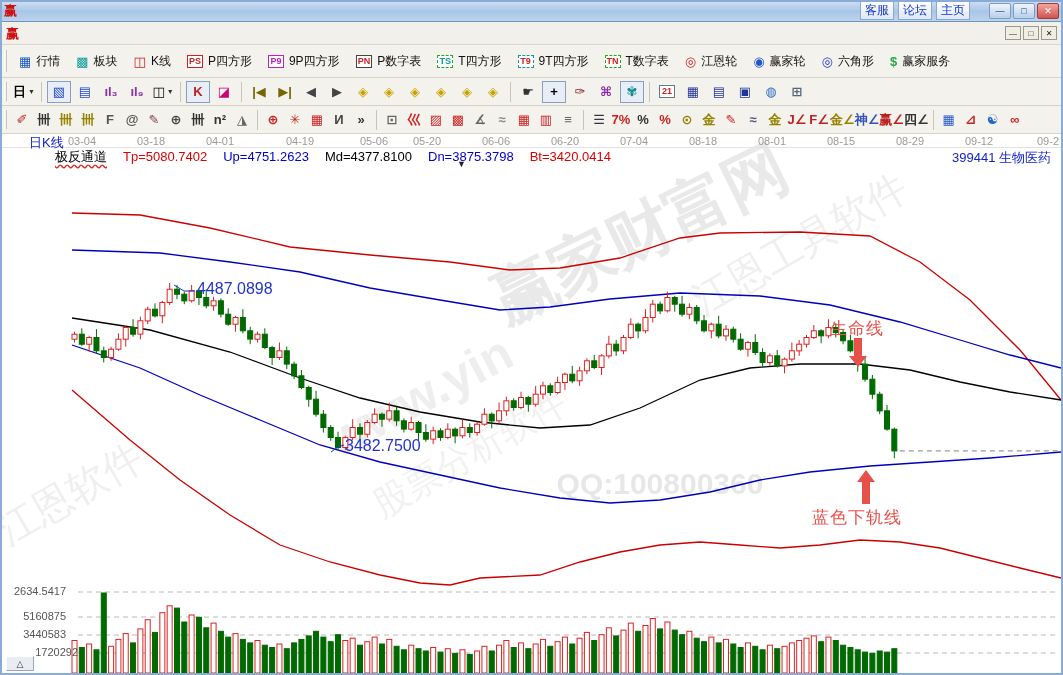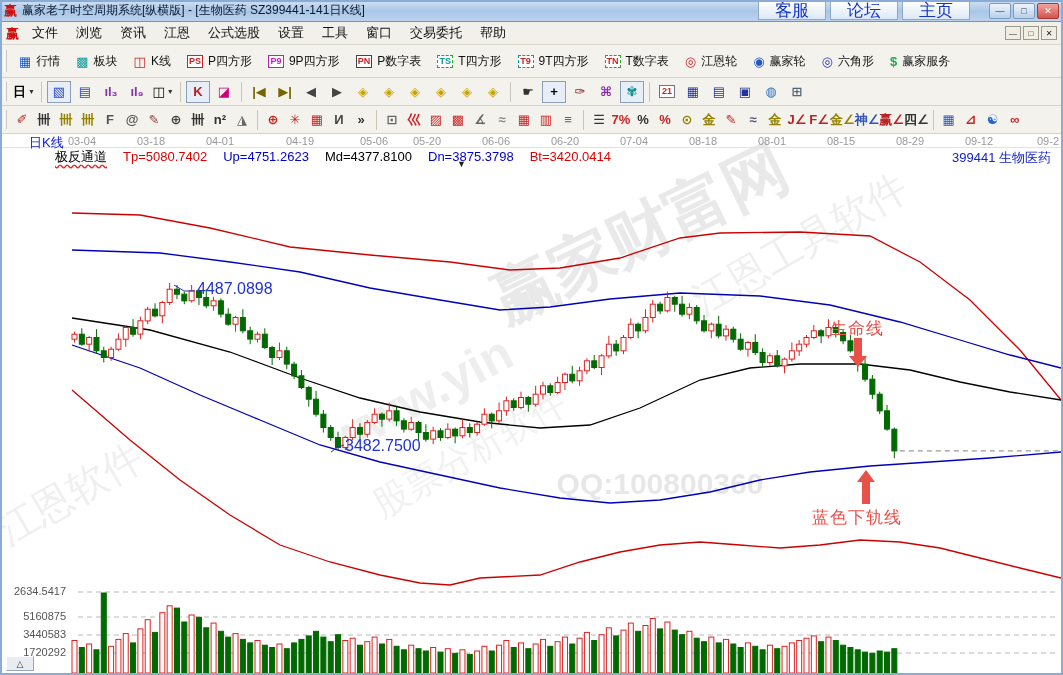--- a/index.html
+++ b/index.html
@@ -3,21 +3,21 @@
 <meta charset="utf-8">
 <style>
   html,body{margin:0;padding:0;background:#d8e4f0;}
   *{box-sizing:border-box;font-family:"Liberation Sans","DejaVu Sans",sans-serif;}
   #win{position:relative;width:1063px;height:675px;background:#fff;overflow:hidden;}
   .abs{position:absolute;}
   
   #titlebar{left:0;top:0;width:1063px;height:22px;background:linear-gradient(180deg,#d2e1f3 0%,#a9c6e8 55%,#bdd3ec 100%);border-bottom:1px solid #6f94bd;display:flex;align-items:center;padding:0 4px;gap:5px;}
   #title-logo,#menu-logo{color:#cc1111;font-weight:bold;font-size:13px;line-height:1;}
   #title-text{font-size:12px;color:#0a1a33;white-space:nowrap;}
-  .tbtn{height:19px;padding:0 16px;background:linear-gradient(#ffffff,#dce8f6);border:1px solid #8fa8c8;color:#1133cc;font-size:17px;display:flex;align-items:center;cursor:default;}
+  .tbtn{height:19px;padding:0 4px;background:linear-gradient(#ffffff,#dce8f6);border:1px solid #8fa8c8;color:#1133cc;font-size:12px;display:flex;align-items:center;cursor:default;}
   .wc{width:22px;height:16px;border:1px solid #7e9cc0;border-radius:2px;background:linear-gradient(#eef5fd,#b9cfea);display:flex;align-items:center;justify-content:center;font-size:9px;color:#23405e;}
   .wc.close{background:linear-gradient(#f0a49e,#d4544e);border-color:#a23b36;color:#fff;font-weight:bold;}
   
   #menubar{left:0;top:22px;width:1063px;height:23px;background:#f1f0ea;border-bottom:1px solid #d9d7c9;display:flex;align-items:center;padding:0 6px;}
   .menu-item{font-size:13px;color:#111;padding:0 9px;}
   #mdi{margin-left:auto;display:flex;gap:2px;}
   .mdi-btn{width:16px;height:14px;border:1px solid #9a9a8c;background:#f0eee2;font-size:8px;display:flex;align-items:center;justify-content:center;color:#222;}
   
   .toolbar{left:0;width:1063px;background:#f3f2ec;border-bottom:1px solid #d5d3c5;display:flex;align-items:center;}
   #tb1{top:45px;height:33px;padding:0 2px;}
@@ -51,48 +51,35 @@
   #expand-btn{left:6px;top:522px;width:28px;height:15px;border:1px solid #9aa5b5;border-top-color:#fff;border-left-color:#fff;background:#e9edf2;font-size:9px;color:#334;display:flex;align-items:center;justify-content:center;z-index:3;}
   #frame{left:0;top:0;width:1063px;height:675px;box-shadow:inset 0 0 0 2px #89abd6;pointer-events:none;z-index:50;}
 </style>
 </head>
 <body>
 
 <div id="win">
 
   <div id="titlebar" class="abs">
     <span id="title-logo">赢</span>
-    <span id="title-text">赢家老子时空周期系统[纵横版] - [生物医药  SZ399441-141日K线]</span>
     <span style="margin-left:auto"></span>
     <span id="hdr-btns" style="display:flex;gap:4px;">
         <span class="tbtn">客服</span>
         <span class="tbtn">论坛</span>
         <span class="tbtn">主页</span>
       </span>
     <span id="win-ctrls" style="display:flex;gap:2px;margin-left:14px;">
         <span class="wc">—</span>
         <span class="wc">□</span>
         <span class="wc close">✕</span>
       </span>
   </div>
 
   <div id="menubar" class="abs">
     <span id="menu-logo" style="margin-right:4px;">赢</span>
-    <span id="menu-items" style="display:flex;">
-        <span class="menu-item">文件</span>
-        <span class="menu-item">浏览</span>
-        <span class="menu-item">资讯</span>
-        <span class="menu-item">江恩</span>
-        <span class="menu-item">公式选股</span>
-        <span class="menu-item">设置</span>
-        <span class="menu-item">工具</span>
-        <span class="menu-item">窗口</span>
-        <span class="menu-item">交易委托</span>
-        <span class="menu-item">帮助</span>
-      </span>
     <span id="mdi">
         <span class="mdi-btn">—</span>
         <span class="mdi-btn">□</span>
         <span class="mdi-btn">✕</span>
       </span>
   </div>
 
   <div id="tb1" class="toolbar abs">
       <span class="grip"></span>
       <span class="btn1">
@@ -771,19 +758,19 @@
     <div id="symbol-label" class="co">399441 生物医药</div>
     <div id="cycle-marker" class="co">▼</div>
     <div id="peak-label" class="co pricelbl" style="left: 197px; top: 146px;">4487.0898</div>
     <div id="trough-label" class="co pricelbl" style="left: 345px; top: 303px;">3482.7500</div>
     <div id="life-label" class="co redanno" style="left: 830px; top: 183px;">生命线</div>
     <div id="rail-label" class="co redanno" style="left: 812px; top: 372px;">蓝色下轨线</div>
     <div id="axis-layer">
         <div class="axislbl" style="left: 4px; top: 451px;">2634.5417</div>
         <div class="axislbl" style="left: 4px; top: 476px;">5160875</div>
         <div class="axislbl" style="left: 4px; top: 494px;">3440583</div>
-        <div class="axislbl" style="left: 4px; top: 512px;">1720292</div>
+        <div class="axislbl" style="left: 16px; top: 512px;">1720292</div>
       </div>
     <div id="expand-btn" class="abs">△</div>
   </div>
 
   <div id="frame" class="abs"></div>
 </div>
 
 </body></html>

